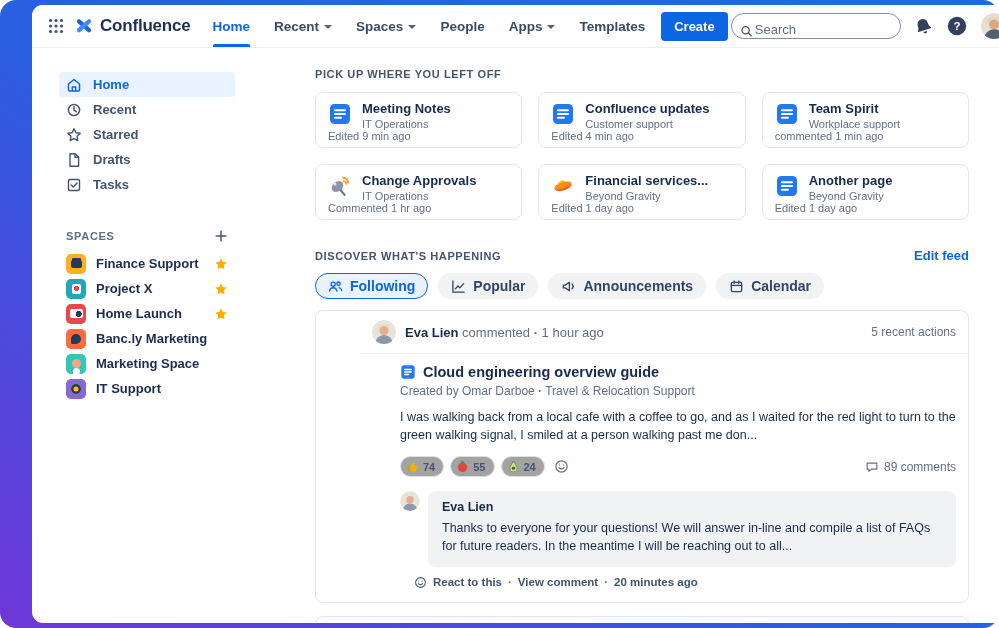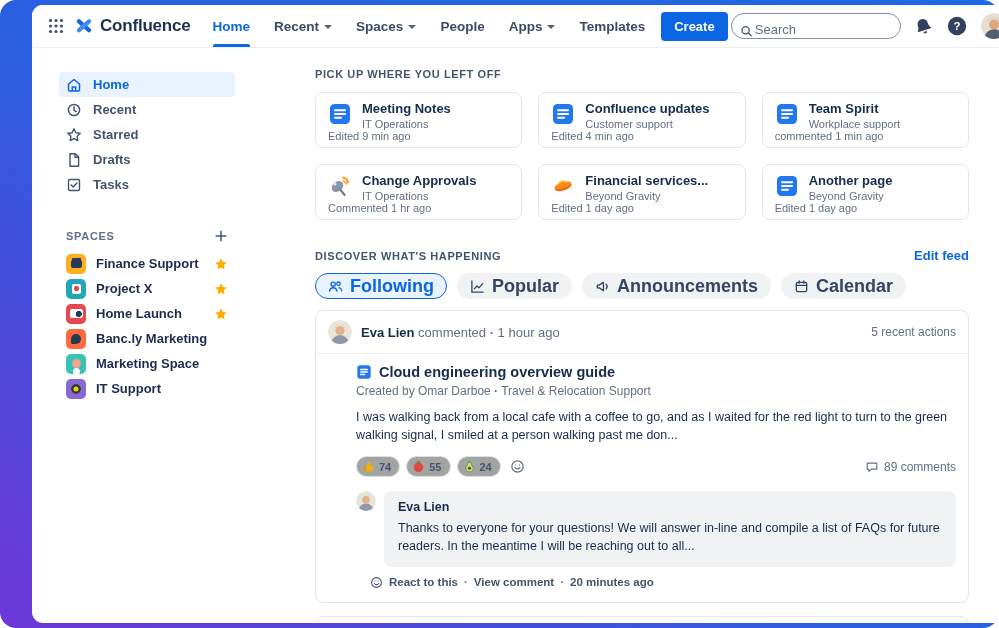--- a/index.html
+++ b/index.html
@@ -56,26 +56,26 @@
   .card { height:56px; border:1px solid #E4E6EA; border-radius:8px; background:#fff; padding:9px 12px 7px; display:flex; flex-direction:column; cursor:pointer; }
   .card-top { display:flex; gap:10px; align-items:flex-start; }
   .card-title { font-size:13px; font-weight:700; color:#172B4D; line-height:1.15; white-space:nowrap; overflow:hidden; }
   .card-space { font-size:11px; color:#626F86; margin-top:1px; }
   .card-meta { margin-top:auto; font-size:11px; color:#626F86; }
 
   .discover-row { width:654px; margin-top:28px; display:flex; align-items:center; justify-content:space-between; }
   .edit-feed { font-size:13px; font-weight:600; color:#0C66E4; cursor:pointer;padding-left:39px; }
   .pills { margin-top:10px; display:flex; gap:10px; }
   .pill { height:26px; border-radius:13px; background:#F1F2F4; border:1px solid transparent; color:#344563;
-          display:flex; align-items:center; gap:7px; padding:4px 12px; font-size:18px; font-weight:600; cursor:pointer; }
+          display:flex; align-items:center; gap:7px; padding:4px 12px; font-size:14px; font-weight:600; cursor:pointer; }
   .pill.active { background:#E9F2FF; border-color:#0C66E4; color:#0C66E4; }
 
   
   .feed { width:654px; margin-top:11px; display:flex; flex-direction:column; gap:13px; }
-  .feed-card { border:1px solid #E4E6EA; border-radius:8px; background:#fff; }
+  .feed-card { border:1px solid #E4E6EA; border-radius:8px; background:#fff;padding-left:44px; }
   .feed-header { display:flex; align-items:center; gap:9px; padding:9px 12px; border-bottom:1px solid #eff1f4; }
   .feed-who { font-size:13px; color:#626F86; }
   .feed-who b { color:#172B4D; font-weight:700; }
   .recent-actions { margin-left:auto; font-size:12px; color:#626F86; }
   .feed-main { padding:10px 12px 13px 40px; }
   .feed-title { display:flex; align-items:center; gap:7px; font-size:14.5px; font-weight:700; color:#172B4D; cursor:pointer; }
   .feed-byline { margin-top:4px; font-size:12px; color:#626F86; }
   .feed-text { margin-top:10px; font-size:12.5px; color:#172B4D; line-height:1.45; max-width:600px; }
   .reactions-row { margin-top:12px; display:flex; align-items:center; gap:6px; }
   .reaction { height:21px; border:1px solid #DCDFE4; border-radius:11px; background:#a3a3a3; padding:0 8px 0 5px;

